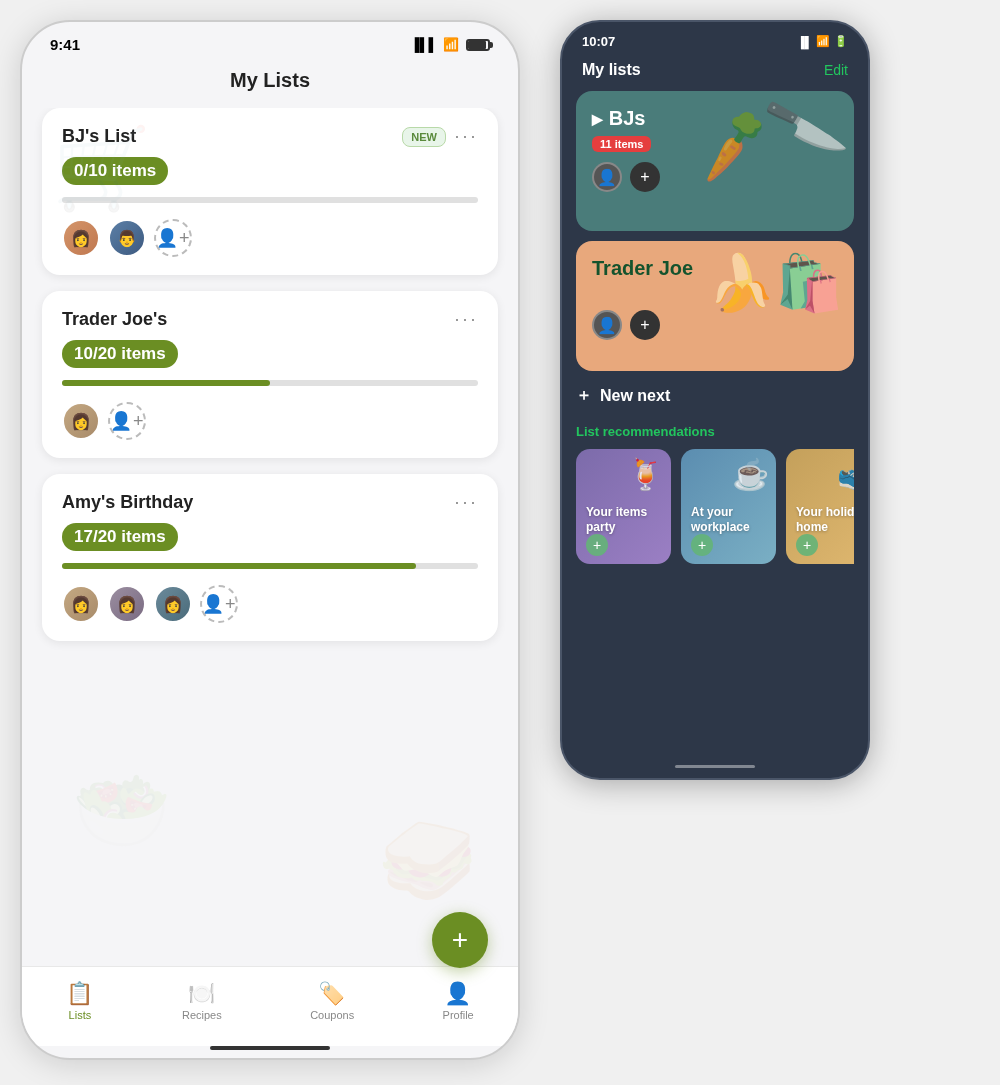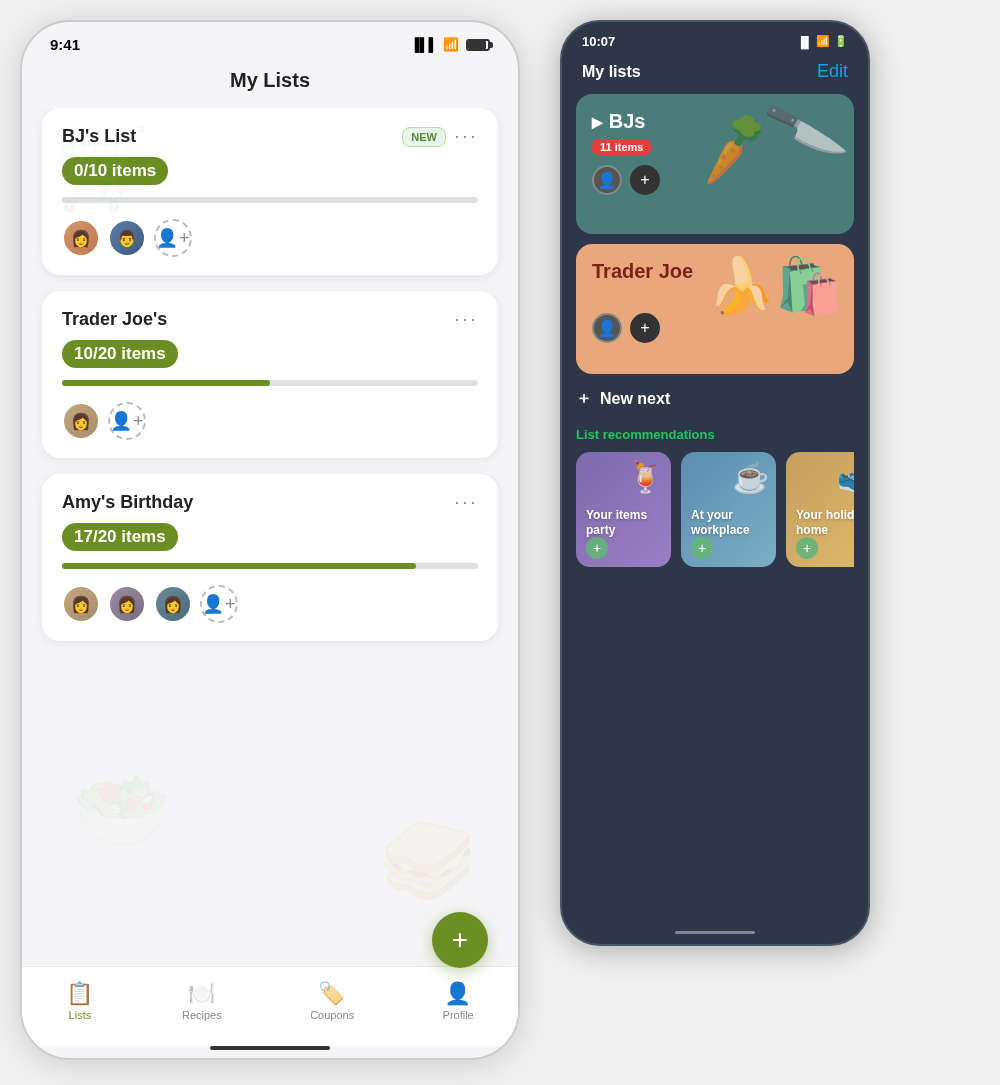--- a/index.html
+++ b/index.html
@@ -277,21 +277,21 @@
     .inspiration-label {
       font-size: 22px;
       font-weight: 700;
       color: #5a5a6e;
       padding-left: 10px;
     }
 
     
     .phone-right {
       width: 310px;
-      height: 926px;
+      height: 760px;
       background: #2d3748;
       border-radius: 40px;
       border: 2px solid #4a5568;
       box-shadow: 0 4px 30px rgba(0,0,0,0.3);
       display: flex;
       flex-direction: column;
       overflow: hidden;
     }
 
     .status-bar-right {
@@ -320,22 +320,22 @@
       color: white;
     }
 
     .my-lists-title {
       font-size: 16px;
       font-weight: 600;
       color: white;
     }
 
     .edit-btn {
-      font-size: 18px;
-      color: #0ea5e9;
+      font-size: 14px;
+      color: #22c55e;
       cursor: pointer;
     }
 
     .right-phone-content {
       flex: 1;
       overflow-y: auto;
       padding: 0 14px;
       display: flex;
       flex-direction: column;
       gap: 10px;
@@ -425,21 +425,21 @@
       padding: 16px;
       position: relative;
       height: 130px;
       overflow: hidden;
       cursor: pointer;
     }
 
     .trader-card-title {
       font-size: 20px;
       font-weight: 700;
-      color: #7f1d1d;
+      color: #14532d;
     }
 
     .trader-decor {
       position: absolute;
       right: 10px;
       top: 10px;
       font-size: 55px;
       opacity: 0.7;
     }
 

